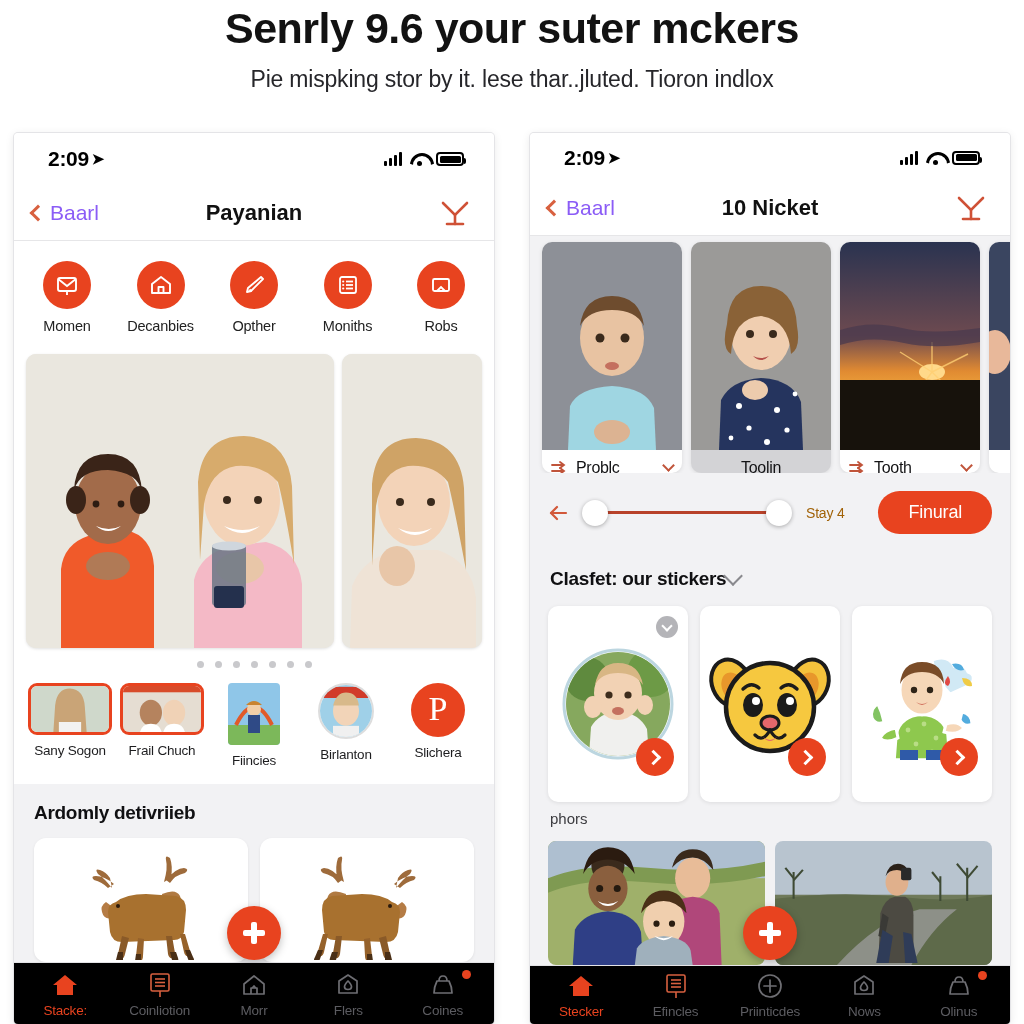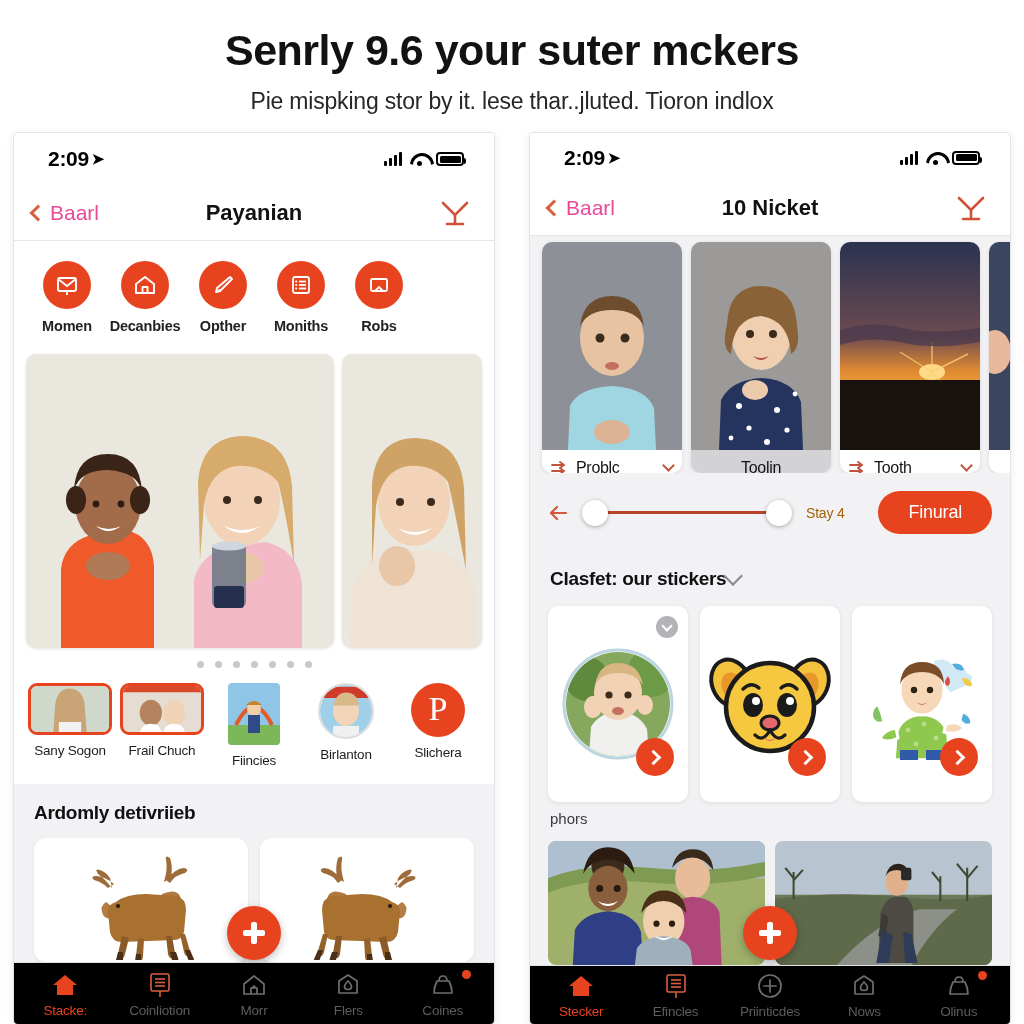--- a/index.html
+++ b/index.html
@@ -8,21 +8,21 @@
     background: #ffffff;
     font-family: "Liberation Sans", sans-serif;
     overflow: hidden;
   }
   .page { position: relative; width: 1024px; height: 1024px; background: #fff; }
 
   
   .hero { padding-top: 4px; text-align: center; }
   .hero-title {
     font-size: 43px; font-weight: 700; letter-spacing: -0.5px;
-    color: #121212; line-height: 1.12; margin-top: 22px;
+    color: #121212; line-height: 1.12;
   }
   .hero-sub {
     margin-top: 14px; font-size: 23px; font-weight: 400;
     color: #26262a; letter-spacing: -0.2px;
   }
 
   
   .phones {
     position: absolute; top: 133px; left: 0;
     width: 1024px; height: 891px;
@@ -70,35 +70,34 @@
                  background:#000; border-radius:0 2px 2px 0; }
 
   
   .navbar {
     height: 56px; background: #fff;
     display: flex; align-items: center; justify-content: space-between;
     padding: 0 22px 0 18px;
     border-bottom: 1px solid #e6e6e8;
     position: relative;
   }
-  .nav-back { display: flex; align-items: center; gap: 6px; color: #ec4899; font-size: 21px; justify-content: center; }
+  .nav-back { display: flex; align-items: center; gap: 6px; color: #8b5cf6; font-size: 21px; justify-content: center; }
   .chev-left { width: 12px; height: 12px; border-left: 3px solid #d8603f; border-bottom: 3px solid #d8603f;
                transform: rotate(45deg); }
   .nav-title {
     position: absolute; left: 0; right: 0; text-align: center;
     font-size: 22px; font-weight: 700; color: #111; pointer-events: none;
   }
   .nav-right { width: 34px; height: 30px; position: relative; z-index: 2; }
   .nav-right svg { display: block; }
 
   
   .cats {
-    background: #fff; display: flex; justify-content: flex-start;
+    background: #fff; display: flex; justify-content: space-between;
     padding: 20px 14px 16px;
-    font-weight: bold;
   }
   .cat { display: flex; flex-direction: column; align-items: center; gap: 9px; width: 78px; }
   .cat-circle {
     width: 48px; height: 48px; border-radius: 50%; background: #e8431f;
     display: flex; align-items: center; justify-content: center;
   }
   .cat-circle svg { display:block; }
   .cat-label { font-size: 14.5px; color: #222; letter-spacing: -0.2px; white-space: nowrap; }
 
   

